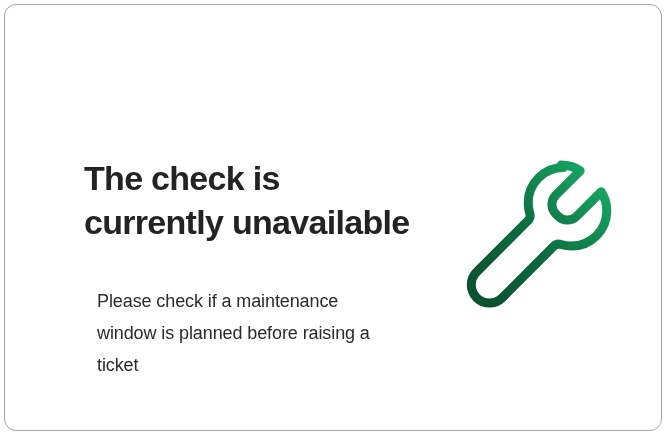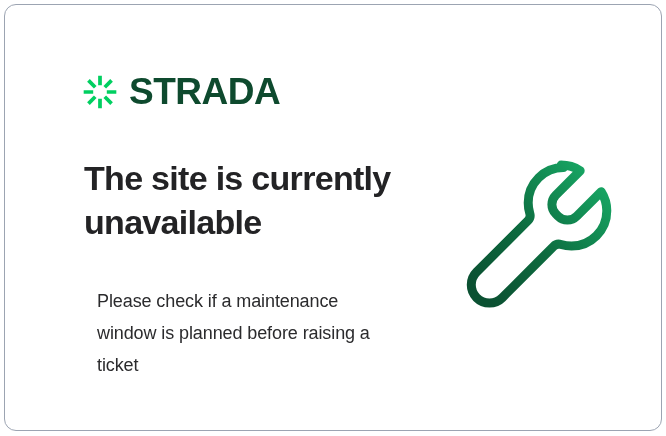--- a/index.html
+++ b/index.html
@@ -100,39 +100,22 @@
     height: 166px;
     display: block;
   }
 </style>
 </head>
 <body>
 
 <div class="page">
   <div class="card">
 
-    <div class="brand">
-      <span class="brand-mark-wrap">
-        <svg class="brand-mark" viewBox="0 0 100 100" aria-hidden="true">
-          <g fill="none" stroke="#00cf60" stroke-width="11" stroke-linecap="butt">
-            <path d="M50 2 V30"></path>
-            <path d="M50 70 V98"></path>
-            <path d="M2 50 H30"></path>
-            <path d="M70 50 H98"></path>
-            <path d="M16 16 L36 36"></path>
-            <path d="M64 64 L84 84"></path>
-            <path d="M84 16 L64 36"></path>
-            <path d="M36 64 L16 84"></path>
-          </g>
-        </svg>
-      </span>
-      <span class="brand-word">STRADA</span>
-    </div>
 
-    <h1 class="headline">The site is currently unavailable</h1>
+    <h1 class="headline">The check is currently unavailable</h1>
 
     <p class="body-copy">Please check if a maintenance window is planned before raising a ticket</p>
 
     <svg class="wrench" viewBox="0 0 166 166" aria-hidden="true">
       <defs>
         <linearGradient id="wrenchGrad" x1="0.10" y1="0.95" x2="0.95" y2="0.12">
           <stop offset="0%" stop-color="#0b5132"></stop>
           <stop offset="45%" stop-color="#0d6b3f"></stop>
           <stop offset="100%" stop-color="#17a563"></stop>
         </linearGradient>

